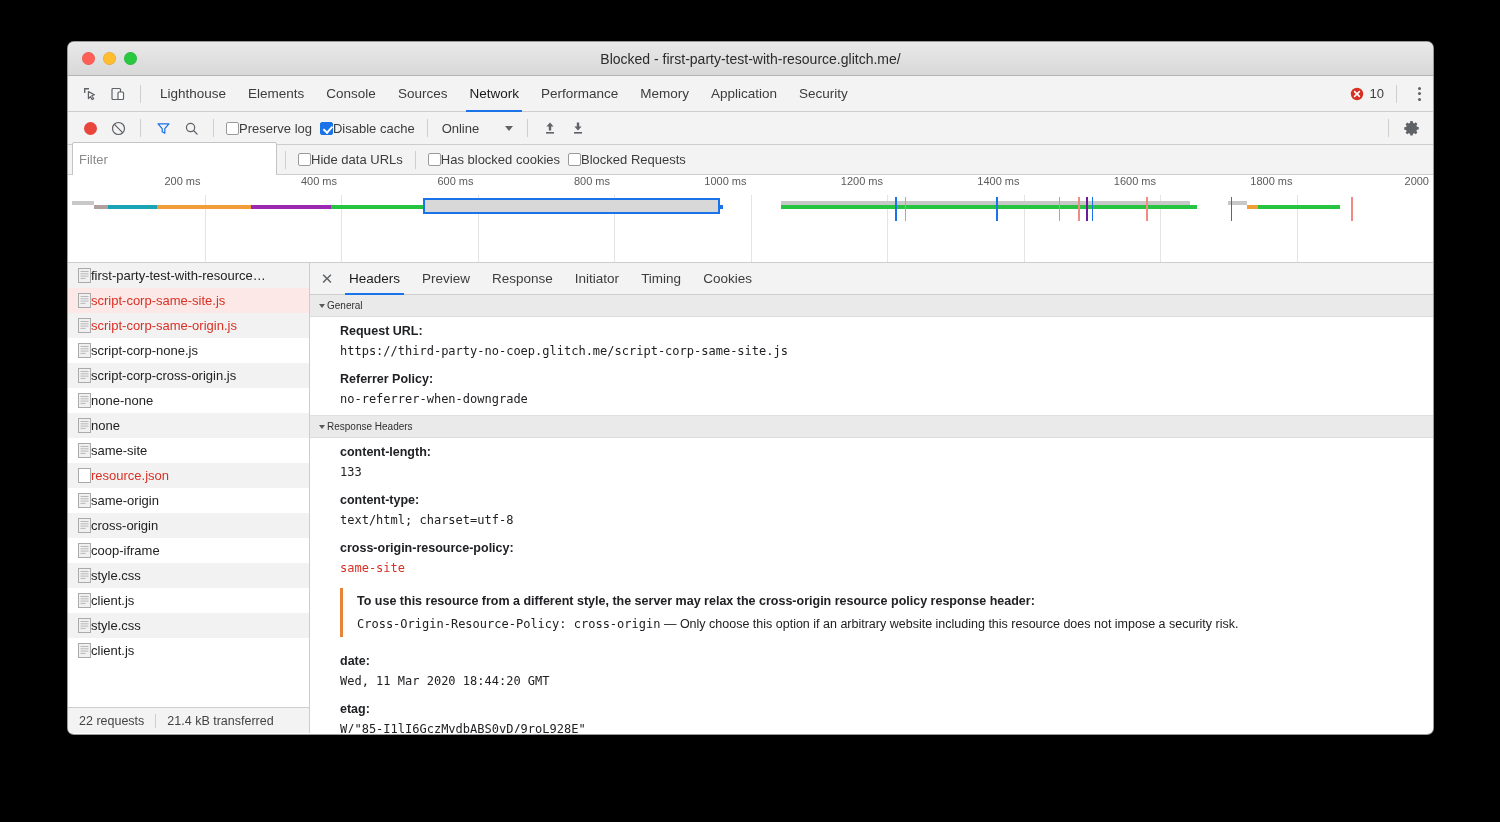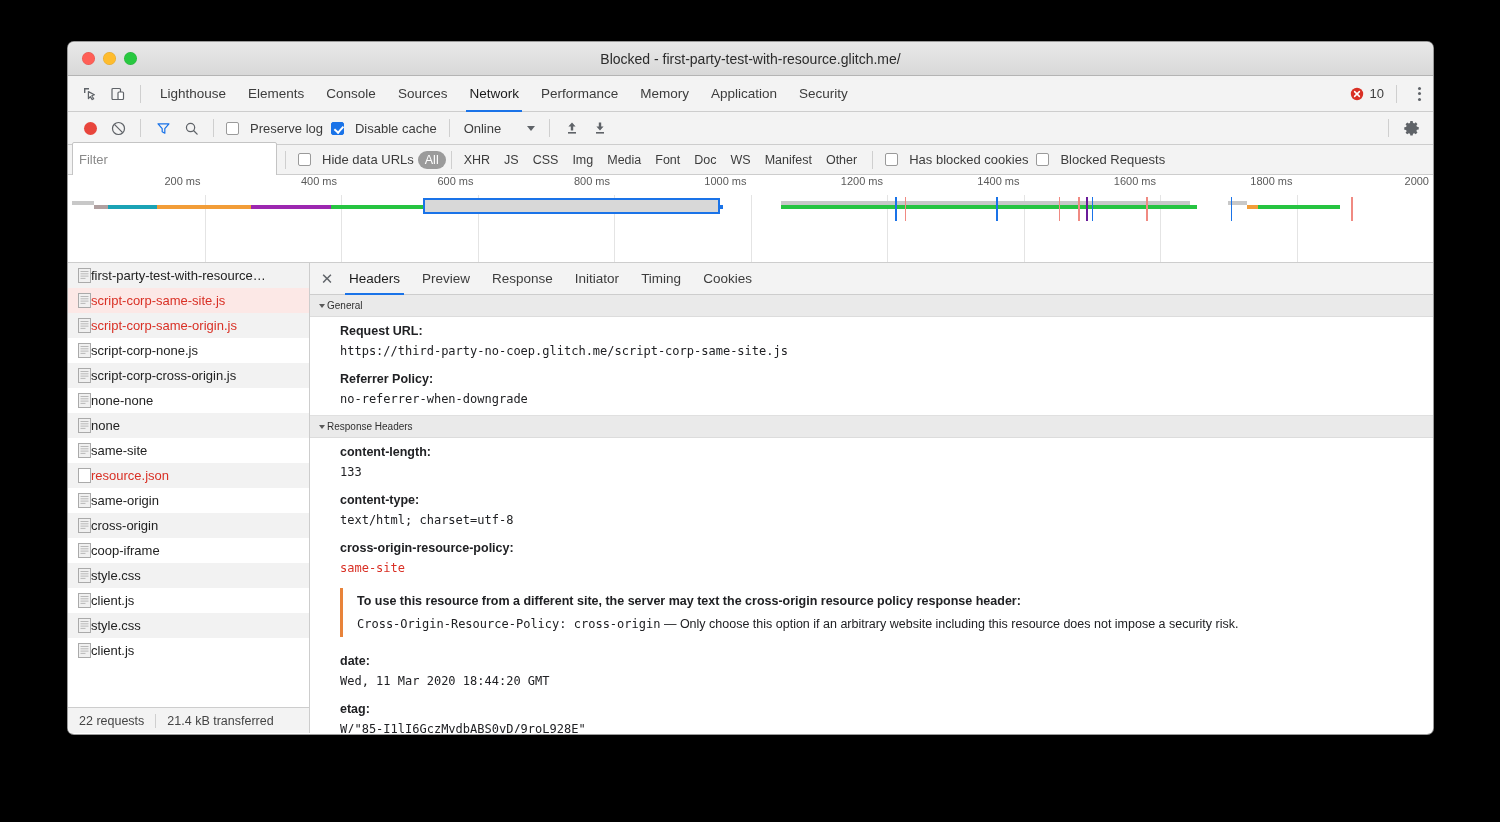--- a/index.html
+++ b/index.html
@@ -72,21 +72,21 @@
   
   .nettoolbar {
     height: 33px;
     background: #f3f3f3;
     border-bottom: 1px solid #cdcdcd;
     display: flex; align-items: center;
     padding: 0 8px;
   }
   .recdot { width: 13px; height: 13px; border-radius: 50%; background: #e8453c; }
   .cklabel {
-    display: flex; align-items: center; gap: 11px;
+    display: flex; align-items: center; gap: 0;
     font-size: 13px; color: #3c3c3c; cursor: default;
     padding: 0 4px;
   }
   .ckbox {
     width: 13px; height: 13px; border: 1px solid #9a9a9a;
     border-radius: 2px; background: #fff;
     display: inline-block; position: relative; flex: none;
   }
   .ckbox.on { background: #1a73e8; border-color: #1a73e8; }
   .ckbox.on::after {
@@ -335,34 +335,20 @@
     </div>
   </div>
 
   <div class="filterrow">
     <input class="finput" placeholder="Filter" style="">
     <div class="vsep"></div>
     <label class="cklabel">
       <span class="ckbox"></span>
       <span>Hide data URLs</span>
     </label>
-    <div class="ftypes">
-      <span class="ftype sel">All</span>
-      <span class="vsep" style="margin:0 5px"></span>
-      <span class="ftype">XHR</span>
-      <span class="ftype">JS</span>
-      <span class="ftype">CSS</span>
-      <span class="ftype">Img</span>
-      <span class="ftype">Media</span>
-      <span class="ftype">Font</span>
-      <span class="ftype">Doc</span>
-      <span class="ftype">WS</span>
-      <span class="ftype">Manifest</span>
-      <span class="ftype">Other</span>
-    </div>
     <div class="vsep"></div>
     <label class="cklabel">
       <span class="ckbox"></span>
       <span>Has blocked cookies</span>
     </label>
     <label class="cklabel">
       <span class="ckbox"></span>
       <span>Blocked Requests</span>
     </label>
   </div>
@@ -668,21 +654,21 @@
         <div class="hrow">
           <span class="hkey">content-type:</span>
           <span class="hval">text/html; charset=utf-8</span>
         </div>
         <div class="hrow">
           <span class="hkey">cross-origin-resource-policy:</span>
           <span class="hval red">same-site</span>
         </div>
 
         <div class="callout">
-          <div class="cotitle">To use this resource from a different site, the server may text the cross-origin resource policy response header:</div>
+          <div class="cotitle">To use this resource from a different style, the server may relax the cross-origin resource policy response header:</div>
           <div class="cotext"><span class="mono">Cross-Origin-Resource-Policy: cross-origin</span><span> — Only choose this option if an arbitrary website including this resource does not impose a security risk.</span></div>
         </div>
 
         <div class="hrow">
           <span class="hkey">date:</span>
           <span class="hval">Wed, 11 Mar 2020 18:44:20 GMT</span>
         </div>
         <div class="hrow">
           <span class="hkey">etag:</span>
           <span class="hval">W/"85-I1lI6GczMydbABS0yD/9roL928E"</span>

